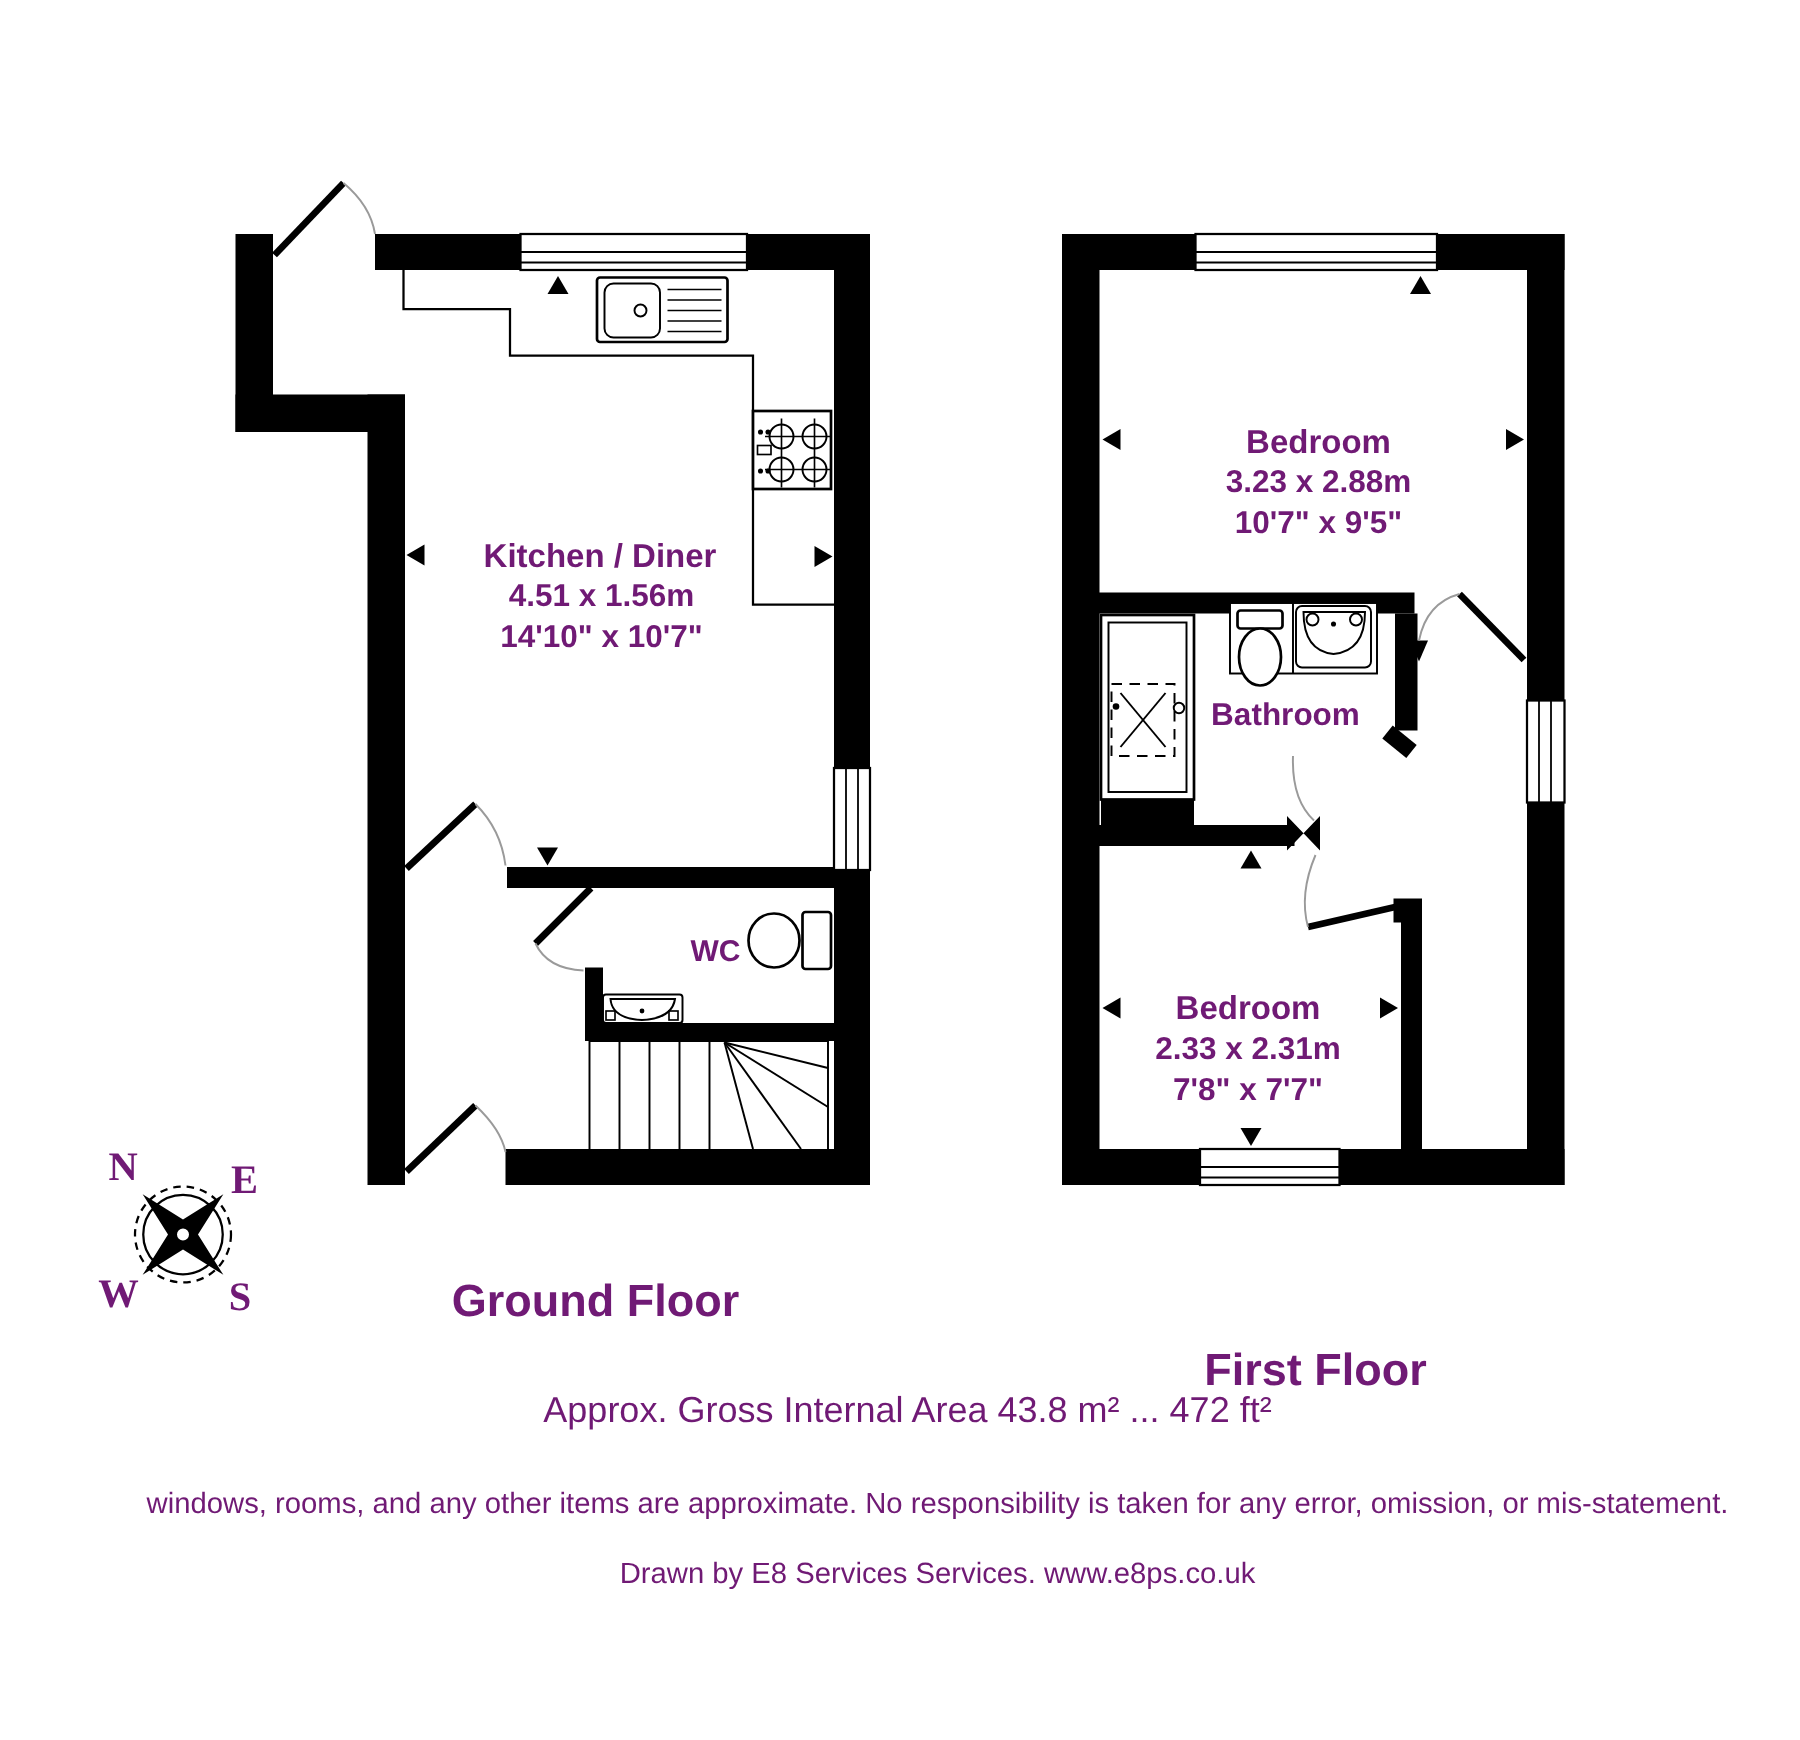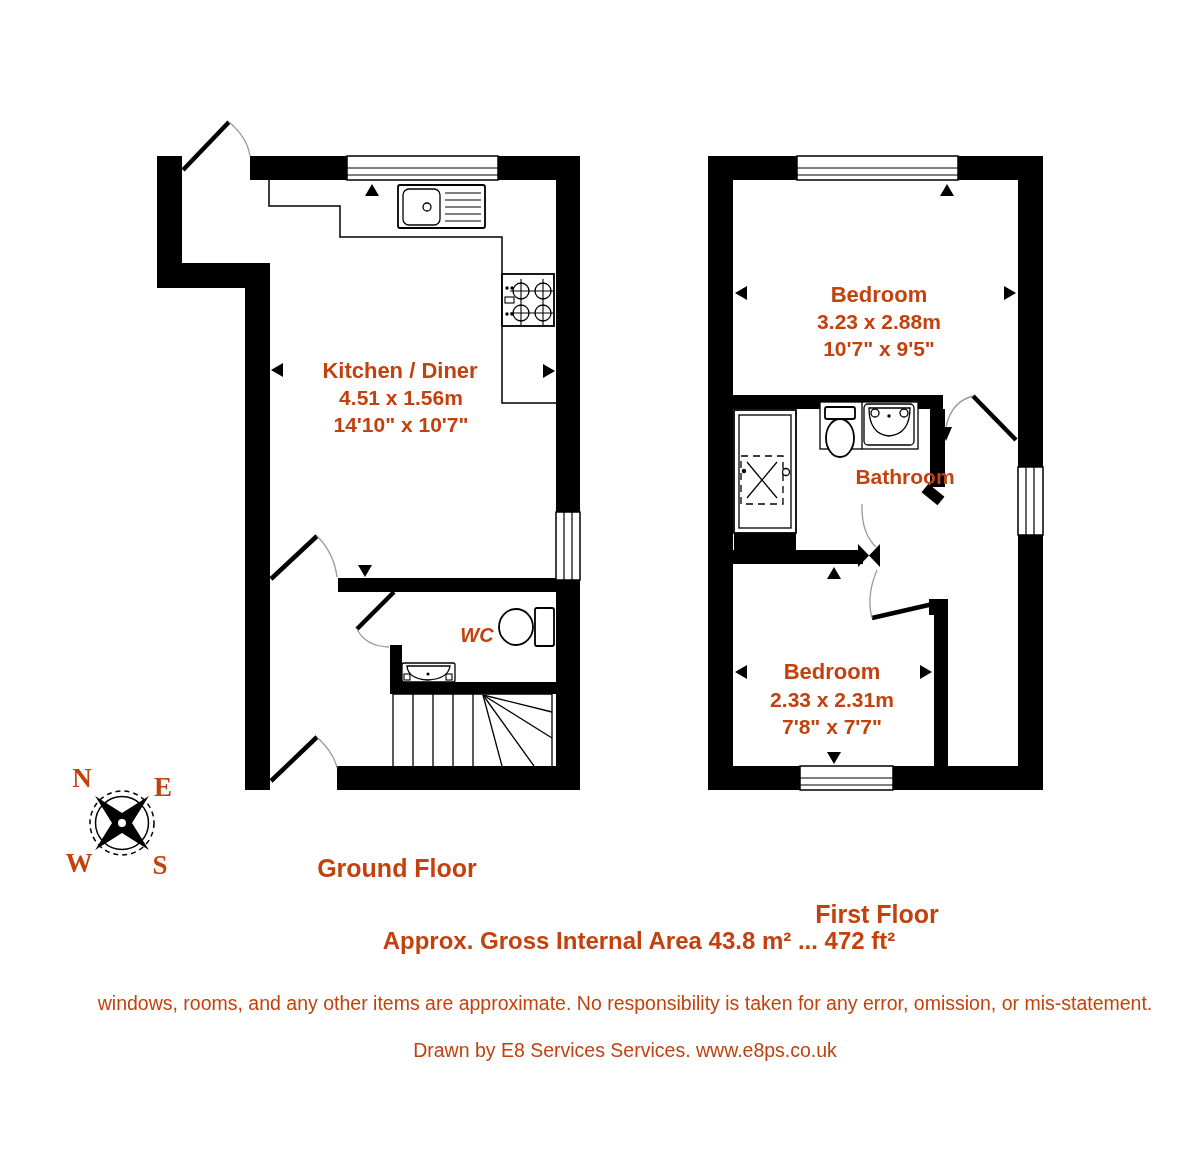--- a/index.html
+++ b/index.html
@@ -9,25 +9,25 @@
   .wall{fill:#000;stroke:none;}
   .win{fill:#fff;stroke:#000;stroke-width:1.5;}
   .winline{stroke:#000;stroke-width:1.2;}
   .thin{fill:none;stroke:#000;stroke-width:1.5;}
   .thin1{fill:none;stroke:#000;stroke-width:1.1;}
   .fix{fill:#fff;stroke:#000;stroke-width:1.8;}
   .fix2{fill:none;stroke:#000;stroke-width:1.3;}
   .leaf{stroke:#000;stroke-width:4.5;stroke-linecap:butt;}
   .arc{fill:none;stroke:#9a9a9a;stroke-width:1.3;}
   .arrow{fill:#000;}
-  .lbl{position:absolute;transform:translate(-50%,-50%);white-space:nowrap;color:#c2410c;text-align:center;}
+  .lbl{position:absolute;transform:translate(-50%,-50%);white-space:nowrap;color:#701a75;text-align:center;}
   .room-name{font-size:22px;font-weight:700;}
   .room-dim{font-size:21px;font-weight:700;}
-  .wc-name{font-size:20px;font-weight:700;font-style:italic;}
-  .floor-name{font-size:25px;font-weight:700;}
+  .wc-name{font-size:20px;font-weight:700;}
+  .floor-name{font-size:30px;font-weight:700;}
   .compass-letter{font-family:"Liberation Serif",serif;font-size:27px;font-weight:700;}
   .area-line{font-size:24px;font-weight:400;}
   .disc-line{font-size:19.5px;font-weight:400;}
 </style>
 </head>
 <body>
 
 <div id="page">
 
 <svg id="plan-svg" width="1200" height="920" viewBox="0 0 1200 920">
@@ -244,31 +244,31 @@
   <div class="lbl room-name" style="left:400px;top:371px;">Kitchen / Diner</div>
   <div class="lbl room-dim" style="left:401px;top:398px;">4.51 x 1.56m</div>
   <div class="lbl room-dim" style="left:401px;top:425px;">14'10" x 10'7"</div>
 
   <div class="lbl wc-name" style="left:477px;top:635px;">WC</div>
 
   <div class="lbl room-name" style="left:879px;top:295px;">Bedroom</div>
   <div class="lbl room-dim" style="left:879px;top:322px;">3.23 x 2.88m</div>
   <div class="lbl room-dim" style="left:879px;top:349px;">10'7" x 9'5"</div>
 
-  <div class="lbl room-name" style="left:857px;top:477px;font-size:21px;margin-left:48px;">Bathroom</div>
+  <div class="lbl room-name" style="left:857px;top:477px;font-size:21px;">Bathroom</div>
 
   <div class="lbl room-name" style="left:832px;top:672px;">Bedroom</div>
   <div class="lbl room-dim" style="left:832px;top:700px;">2.33 x 2.31m</div>
   <div class="lbl room-dim" style="left:832px;top:727px;">7'8" x 7'7"</div>
 
   <div class="lbl floor-name" style="left:397px;top:868px;">Ground Floor</div>
   <div class="lbl floor-name" style="left:877px;top:914px;">First Floor</div>
 
   <div class="lbl compass-letter" style="left:82px;top:778px;">N</div>
   <div class="lbl compass-letter" style="left:163px;top:787px;">E</div>
   <div class="lbl compass-letter" style="left:79px;top:863px;">W</div>
   <div class="lbl compass-letter" style="left:160px;top:865px;">S</div>
 
-  <div class="lbl area-line" style="left:639px;top:941px;font-weight:bold;">Approx. Gross Internal Area 43.8 m² ... 472 ft²</div>
+  <div class="lbl area-line" style="left:605px;top:941px;">Approx. Gross Internal Area 43.8 m² ... 472 ft²</div>
   <div class="lbl disc-line" style="left:625px;top:1003px;">windows, rooms, and any other items are approximate. No responsibility is taken for any error, omission, or mis-statement.</div>
   <div class="lbl disc-line" style="left:625px;top:1050px;">Drawn by E8 Services Services. www.e8ps.co.uk</div>
 
 </div>
 
 </body></html>

